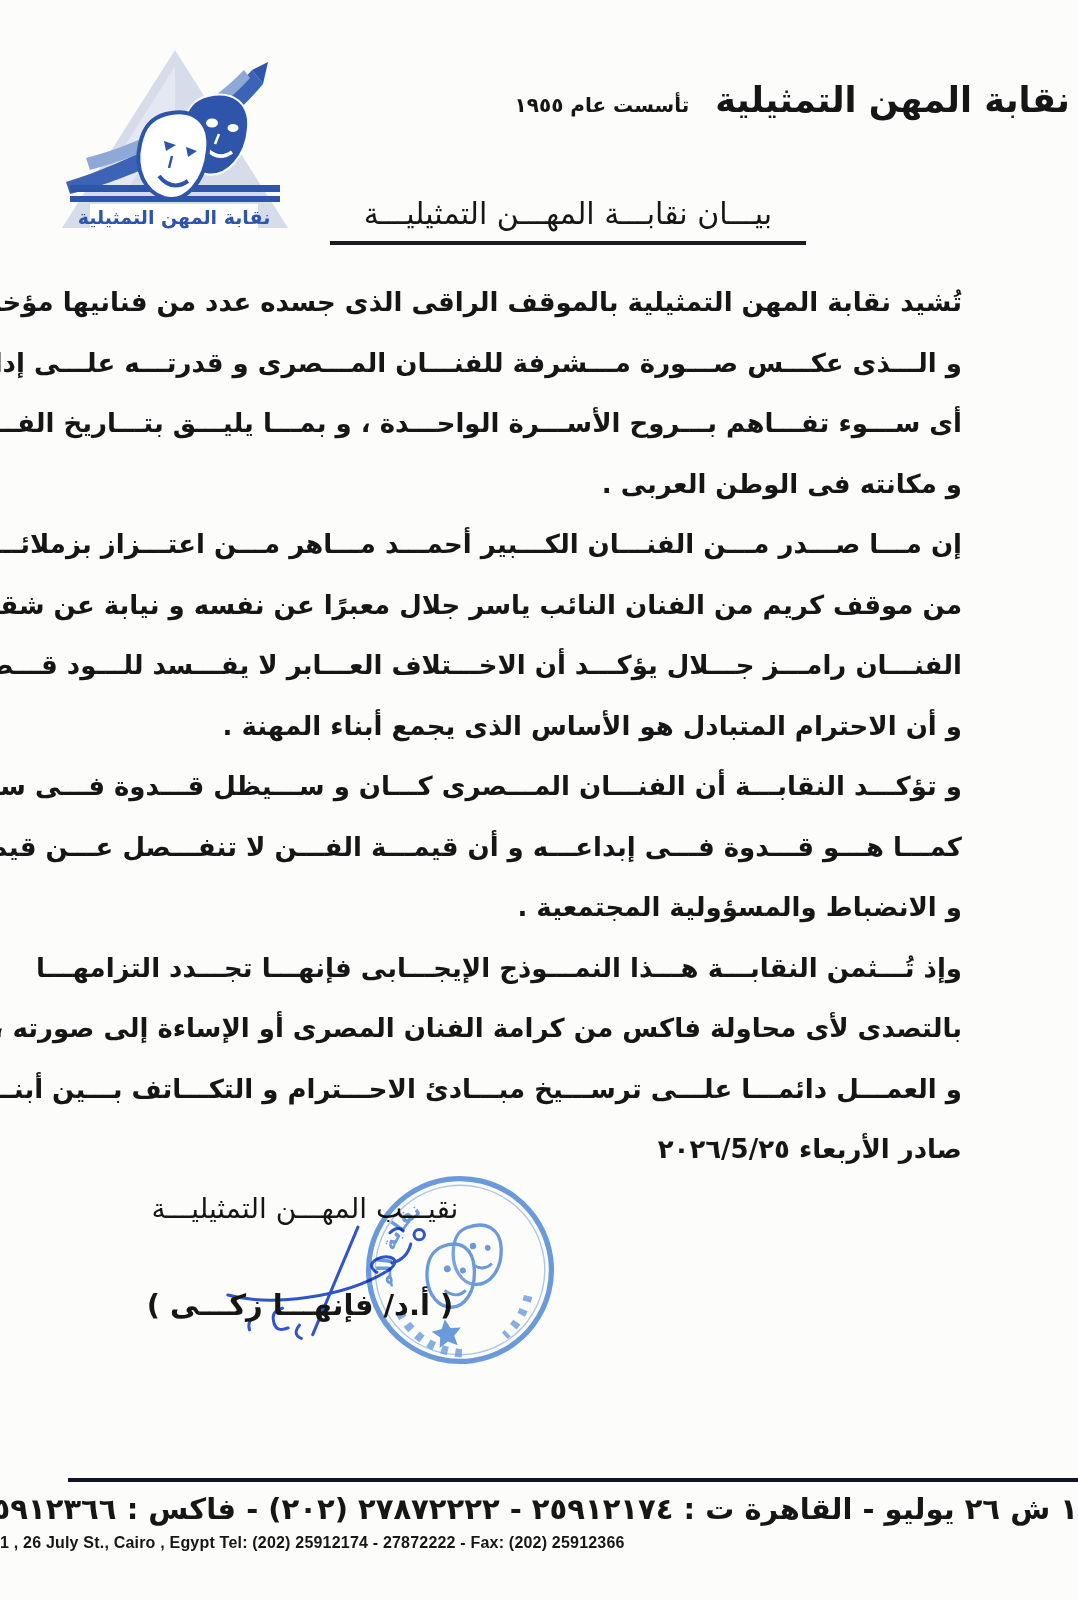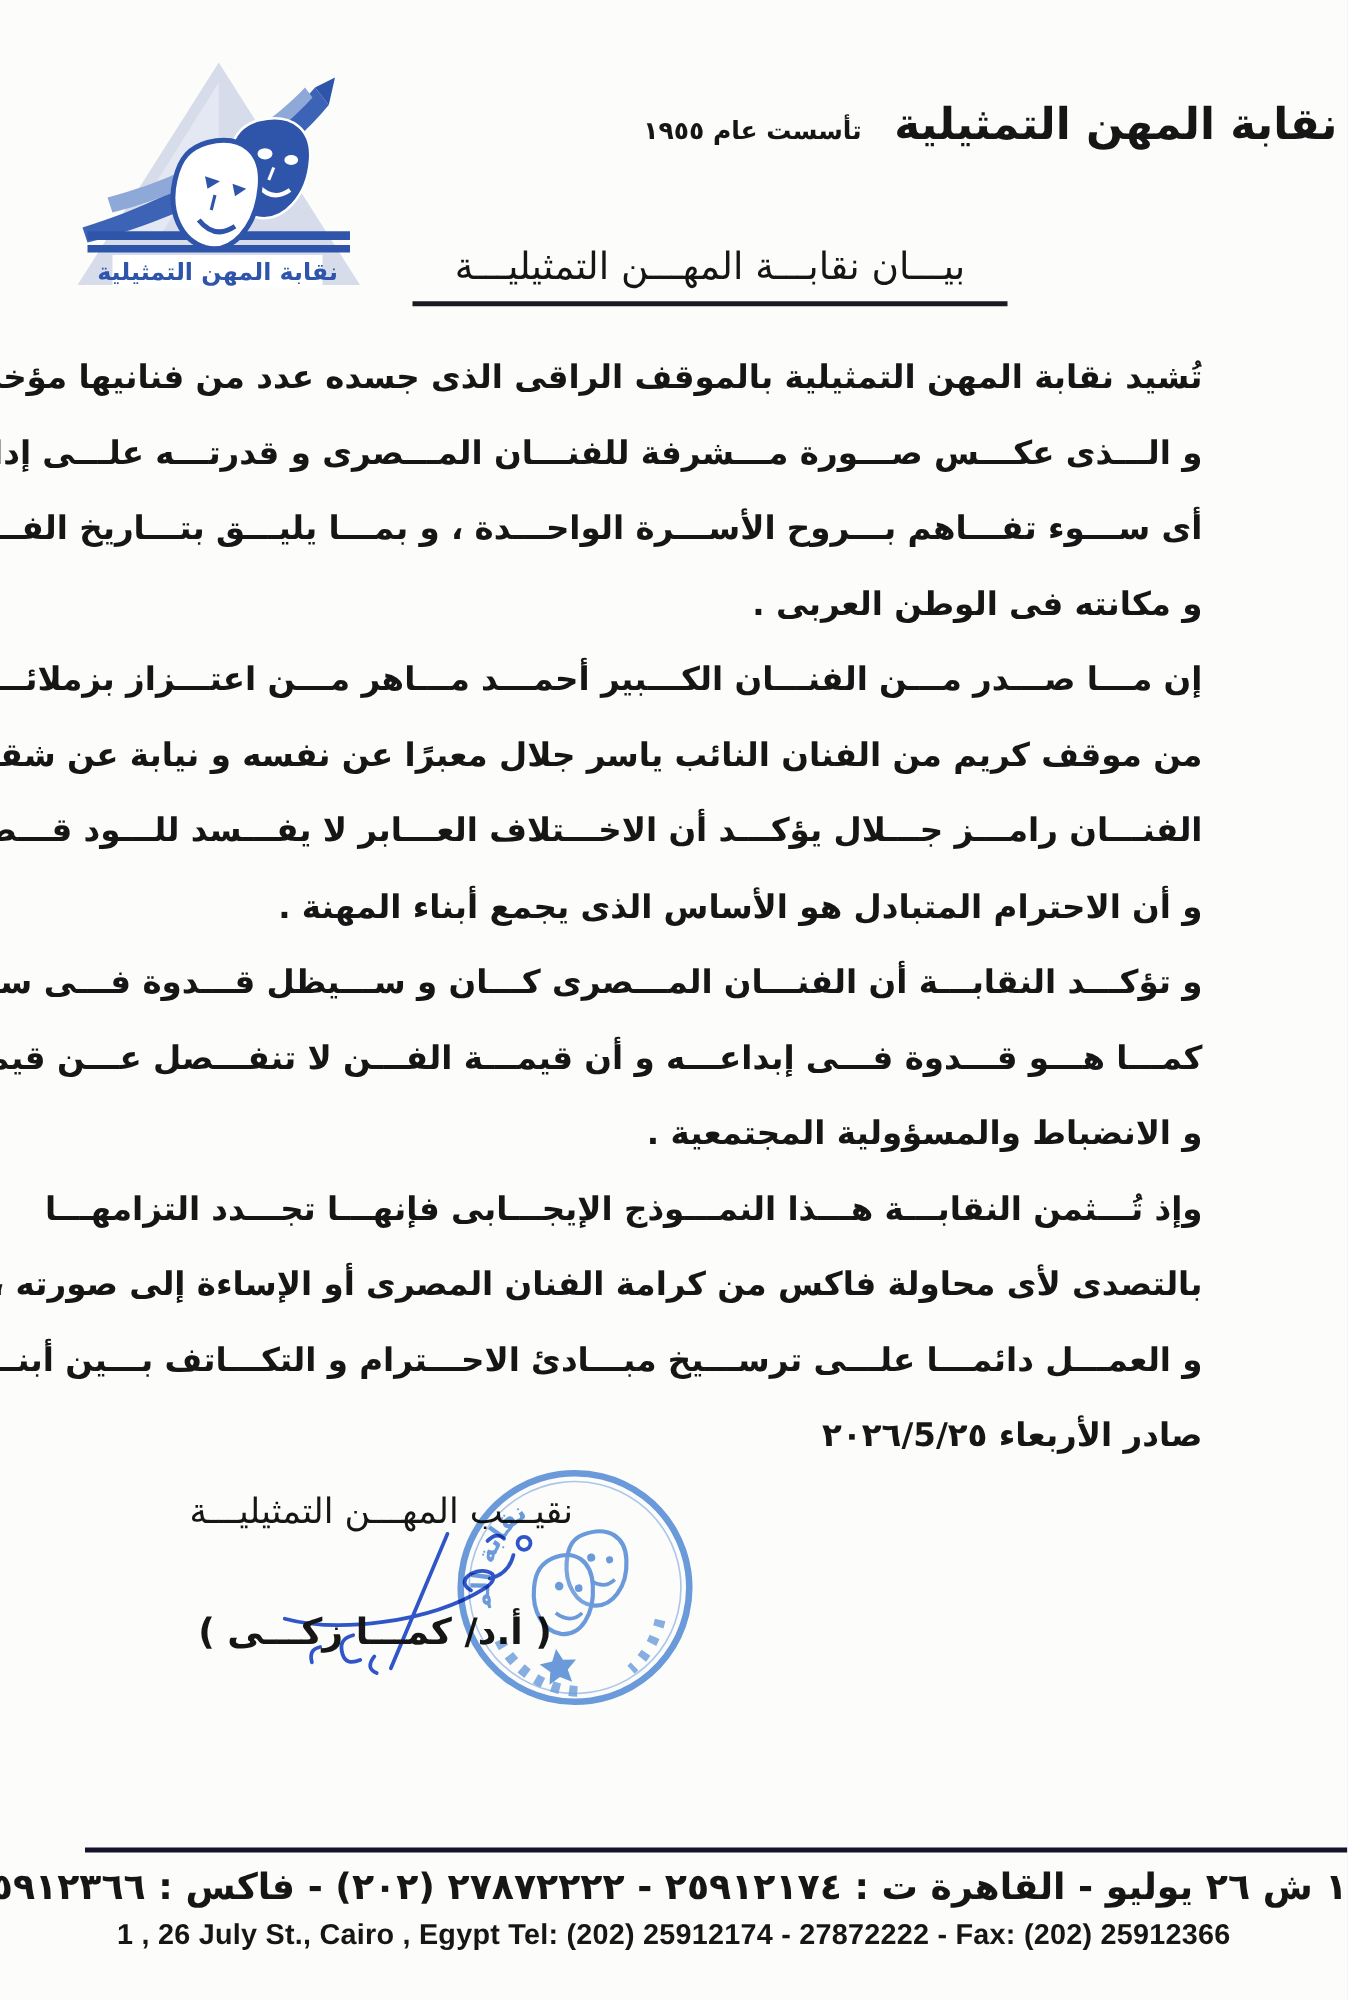--- a/index.html
+++ b/index.html
@@ -43,23 +43,23 @@
     position:absolute;left:352px;top:1170px;width:216px;height:200px;
     opacity:.82;mix-blend-mode:multiply;transform:rotate(-8deg);
   }
   
   .footer-rule{position:absolute;left:68px;right:0;top:1478px;height:4px;background:#13132b;}
   .footer-ar{
     position:absolute;left:0;right:0;top:1492px;direction:rtl;text-align:center;
     font-size:29px;font-weight:bold;white-space:nowrap;
   }
   .footer-en{
-    position:absolute;left:0;right:0;top:1534px;text-align:center;
+    position:absolute;left:0;right:0;top:1534px;text-align:left;
     font-family:"Liberation Sans","DejaVu Sans",sans-serif;
-    font-size:23px;font-weight:bold;white-space:nowrap;letter-spacing:0.2px;
+    font-size:16px;font-weight:bold;white-space:nowrap;letter-spacing:0.2px;
   }
 </style>
 </head>
 <body>
 
 <div class="page">
 
   <svg class="logo" viewBox="0 0 238 198">
     <polygon points="119,6 6,184 232,184" fill="#d6dcea"></polygon>
     <polygon points="119,22 40,148 70,148 119,70" fill="#e3e8f2"></polygon>
@@ -124,21 +124,21 @@
       <circle cx="231" cy="24" r="5.5"></circle>
       <path d="M200,22 q8,-8 14,-2"></path>
       <path d="M28,88 C72,100 150,92 198,62 C206,57 208,50 200,48 C188,45 172,56 186,64"></path>
       <path d="M166,16 L118,130"></path>
       <path d="M86,102 q-13,3 -9,16 q3,10 15,5"></path>
       <path d="M58,112 q-10,2 -7,13"></path>
       <path d="M104,120 q-8,10 2,14"></path>
     </g>
   </svg>
 
-  <div class="sig-name">( أ.د/ كمـــا زكـــى )</div>
+  <div class="sig-name">( أ.د/ فإنهـــا زكـــى )</div>
 
   <svg class="stamp" viewBox="0 0 210 210">
     <g stroke="#4a86d8" fill="none">
       <circle cx="105" cy="105" r="96" stroke-width="5.5"></circle>
       <circle cx="105" cy="105" r="89" stroke-width="1.4" opacity="0.55"></circle>
       <path id="stampArc" d="M105,105 m-72,0 a72,72 0 1,1 144,0 a72,72 0 1,1 -144,0" stroke="none"></path>
       <text font-size="21" font-weight="bold" fill="#4a86d8" stroke="none" direction="rtl">
         <textPath href="#stampArc" startOffset="18%">نقابة المهن التمثيلية</textPath>
       </text>
 

